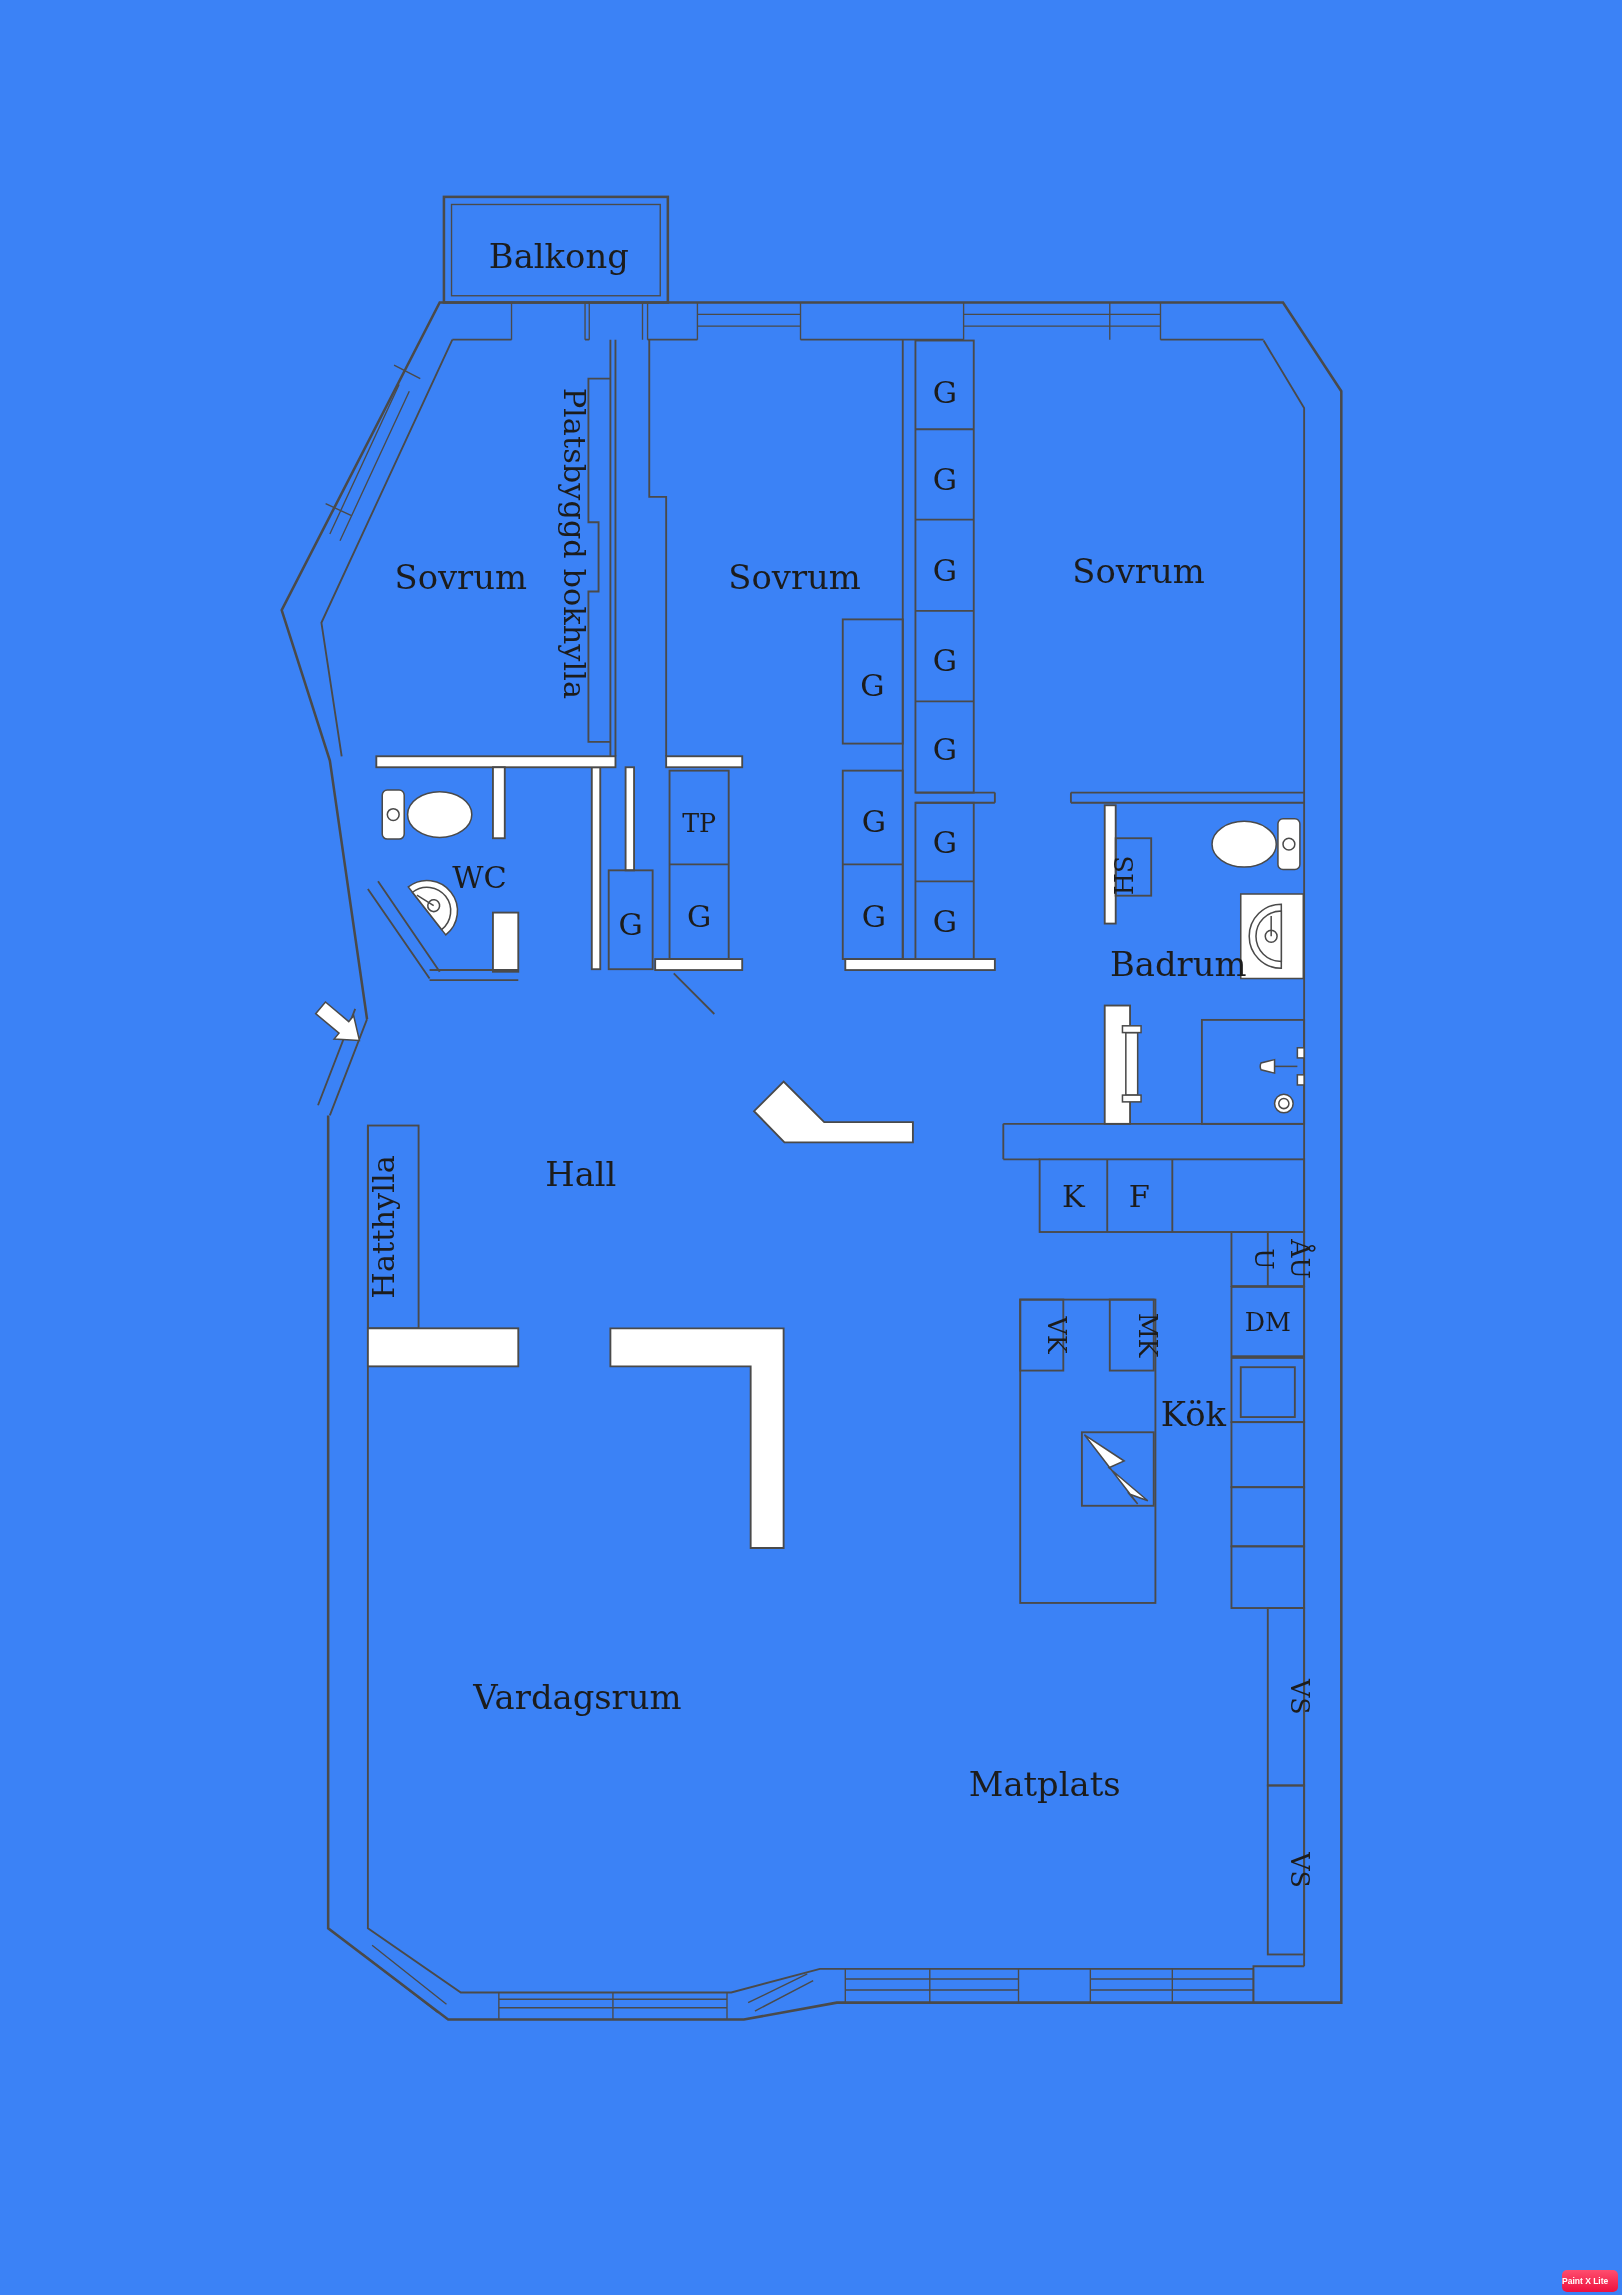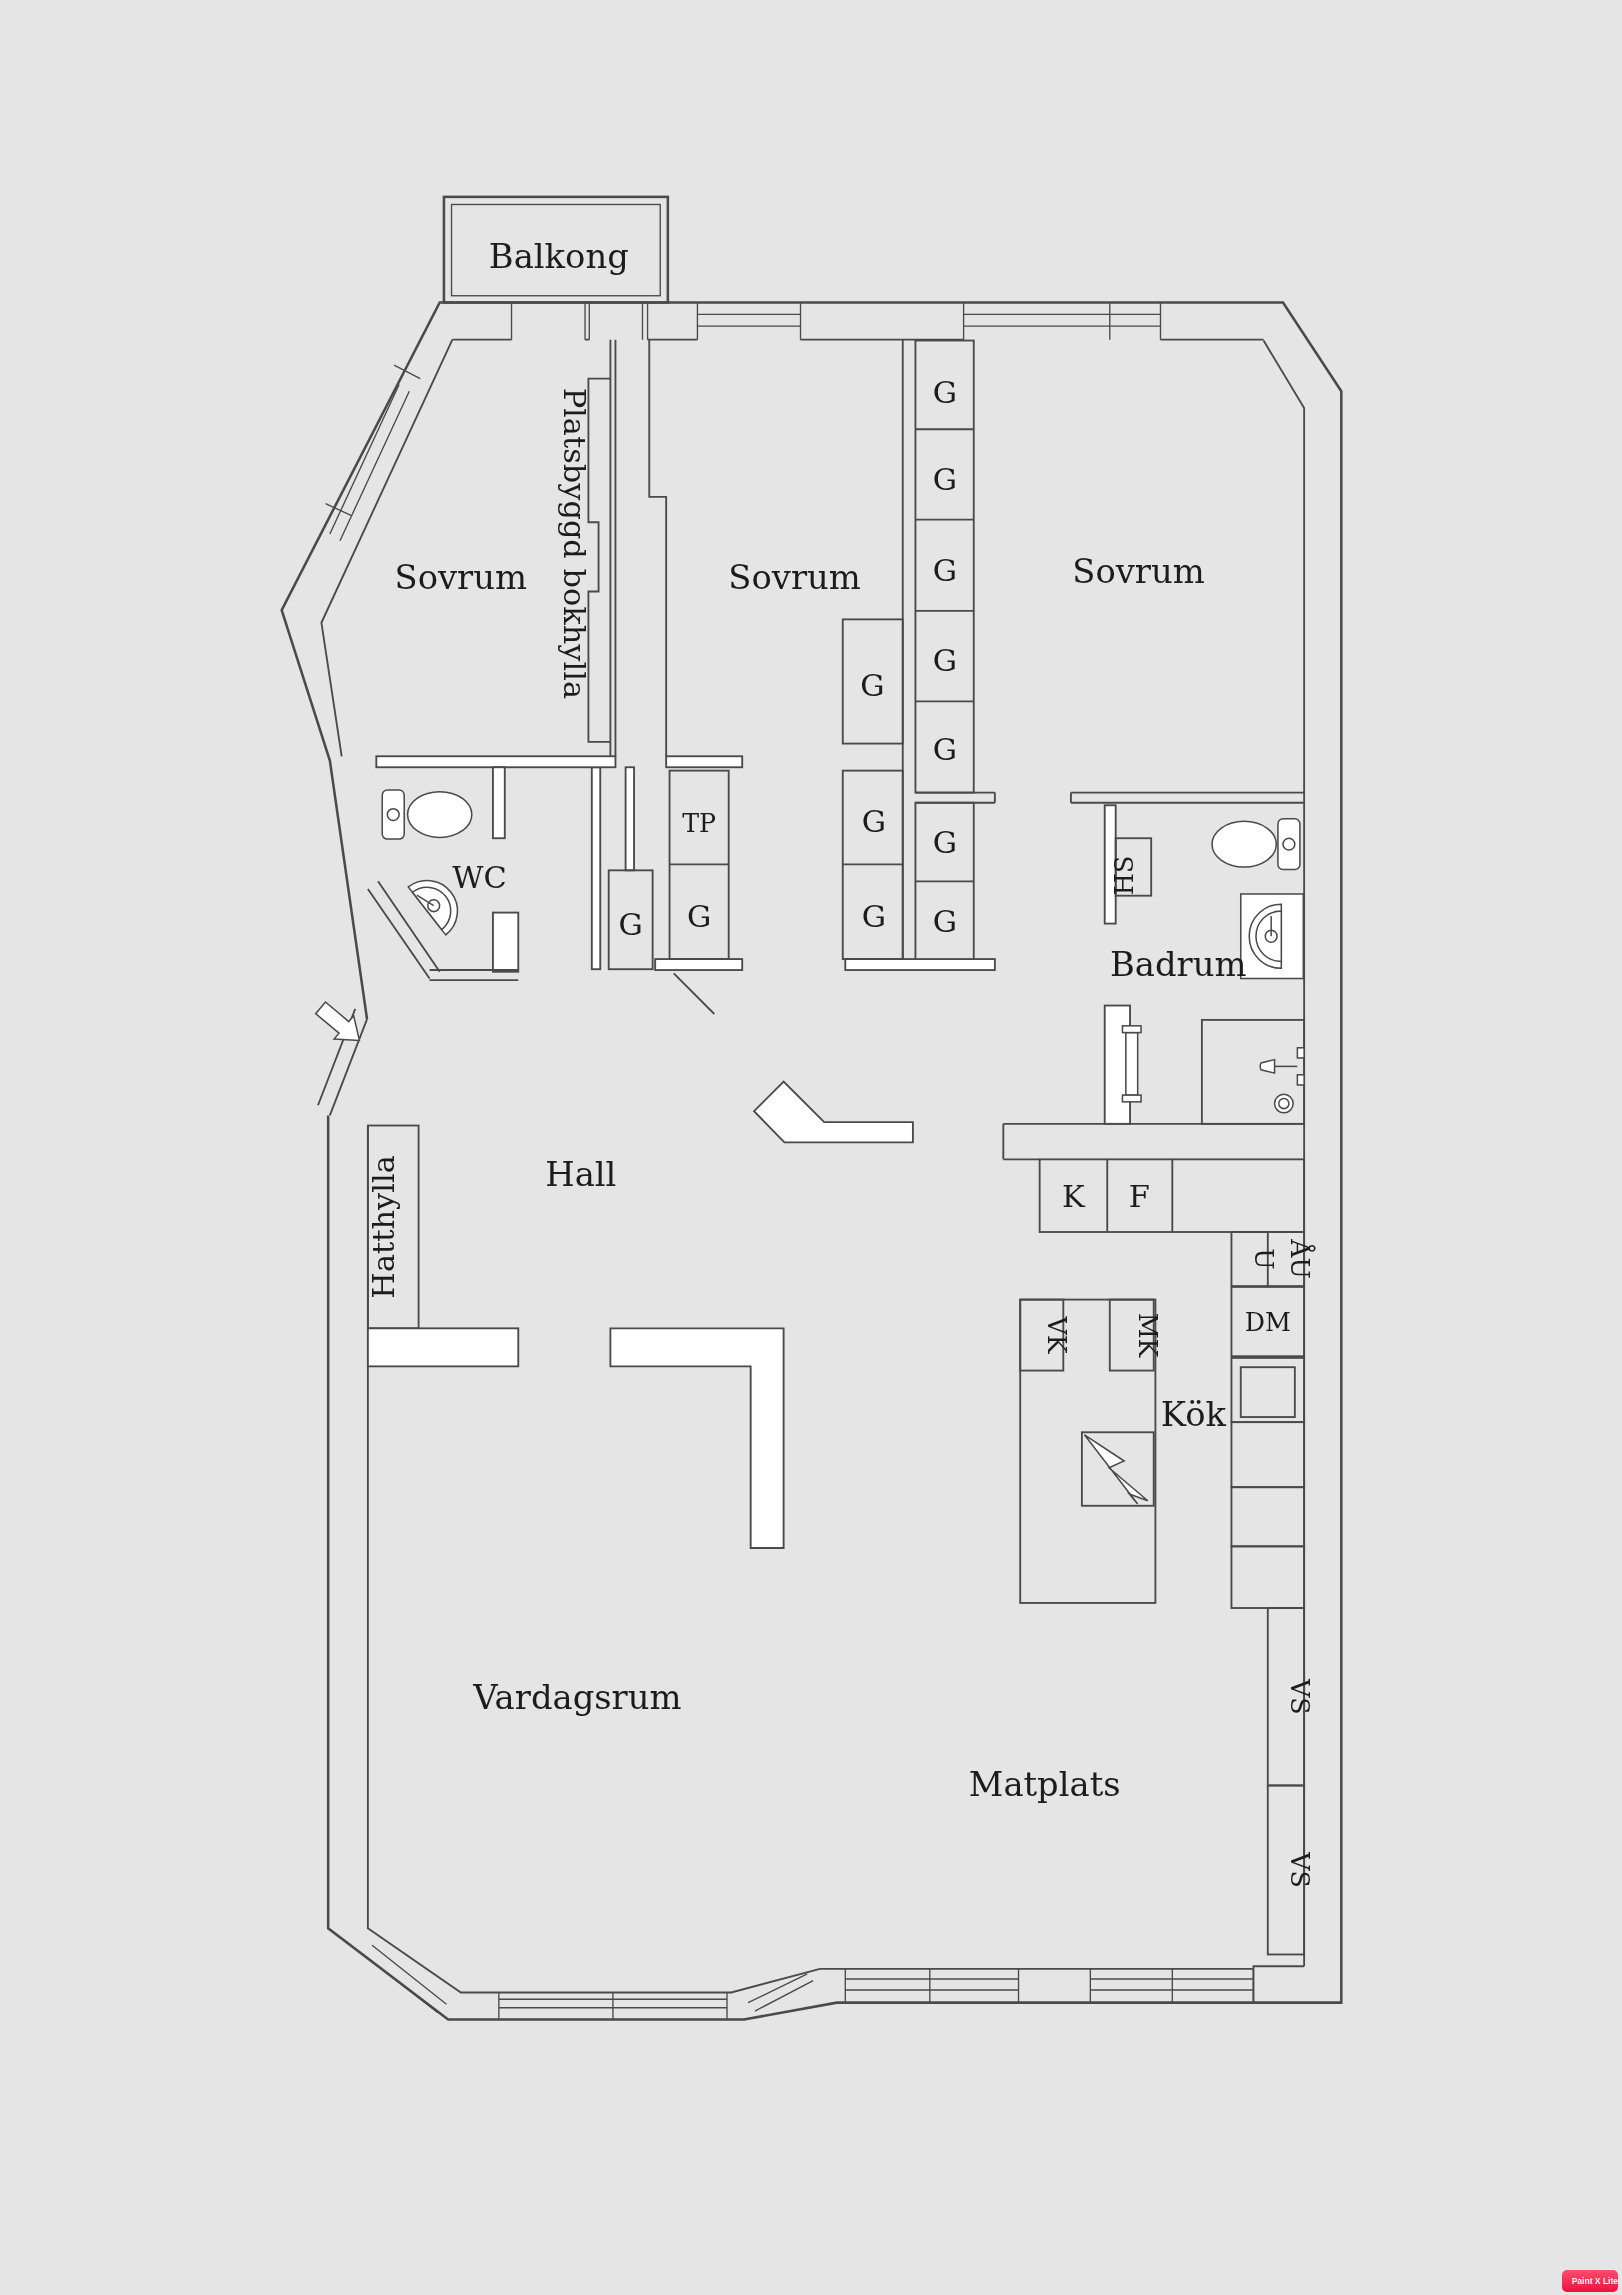--- a/index.html
+++ b/index.html
@@ -1,30 +1,30 @@
 <!DOCTYPE html>
 <html style="font-size:13.5px"><head>
 <meta charset="utf-8">
 <style>
   html,body{margin:0;padding:0;background:#ffffff;}
-  .plan-wrap{position:relative;width:1623px;height:2295px;background:#e5e5e5;overflow:hidden;
+  .plan-wrap{position:relative;width:1623px;height:2295px;background:#3b82f6;overflow:hidden;
              font-family:"DejaVu Serif", serif;}
   svg.plan{position:absolute;left:0;top:0;}
   svg.plan .w{fill:none;stroke:#4a4a4a;stroke-width:2.2;stroke-linecap:butt;stroke-linejoin:miter;}
   svg.plan .ow{fill:none;stroke:#4a4a4a;stroke-width:3;}
   svg.plan .win{fill:none;stroke:#4a4a4a;stroke-width:1.6;}
   svg.plan .fx{fill:#ffffff;stroke:#4a4a4a;stroke-width:1.8;}
   svg.plan .solid{fill:#ffffff;stroke:#4a4a4a;stroke-width:2.2;}
   svg.plan text{fill:#1c1c1c;stroke:none;font-family:"DejaVu Serif", serif;text-anchor:middle;}
   .t-room{font-size:40px;}
   .t-mid{font-size:36px;}
   .t-g{font-size:36px;}
   .t-sm{font-size:30px;}
   .watermark{position:absolute;left:1562px;top:2270px;width:56px;height:22px;border-radius:5px;
-             background:linear-gradient(180deg,#ff4d6e,#ee1140);display:flex;align-items:center;justify-content:flex-end;
+             background:linear-gradient(180deg,#ff4d6e,#ee1140);display:flex;align-items:center;justify-content:flex-start;
              font-family:"Liberation Sans", sans-serif;font-weight:bold;font-size:8.5px;color:#ffffff;}
 </style>
 </head>
 <body>
 
 <div class="plan-wrap">
 <svg class="plan" width="1623" height="2295" viewBox="0 0 1920 2716">
 
   <g>
 

